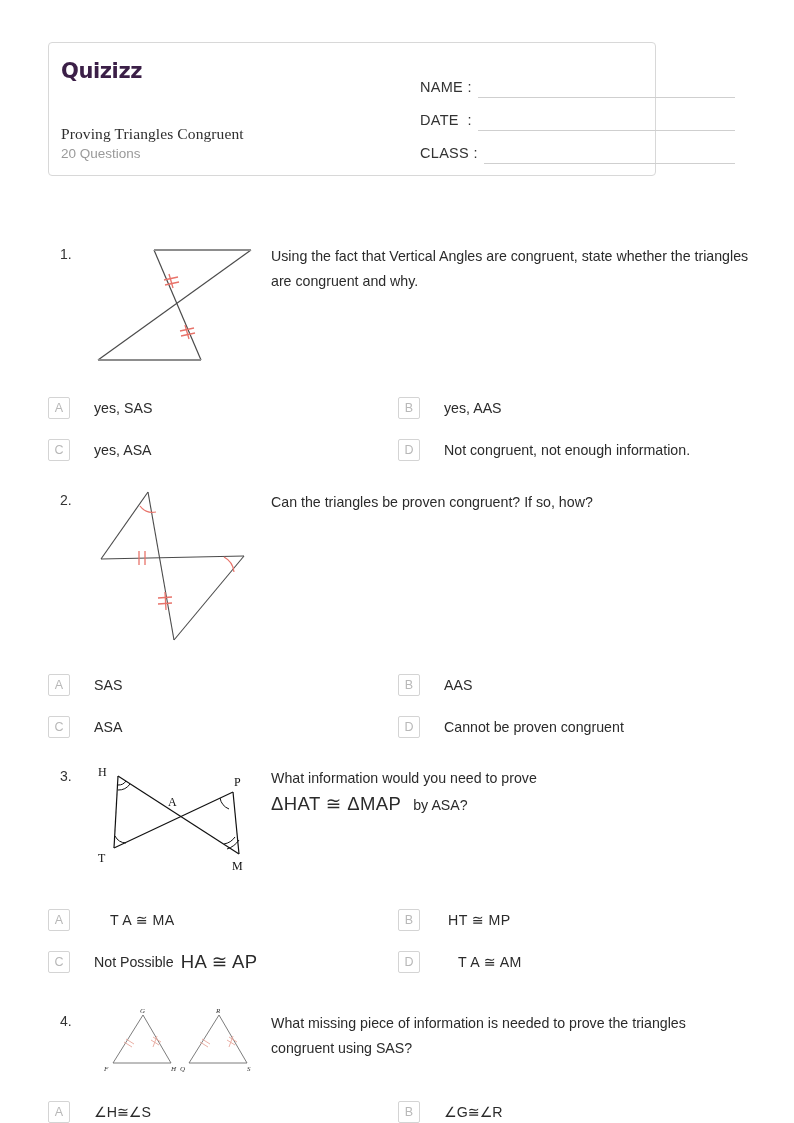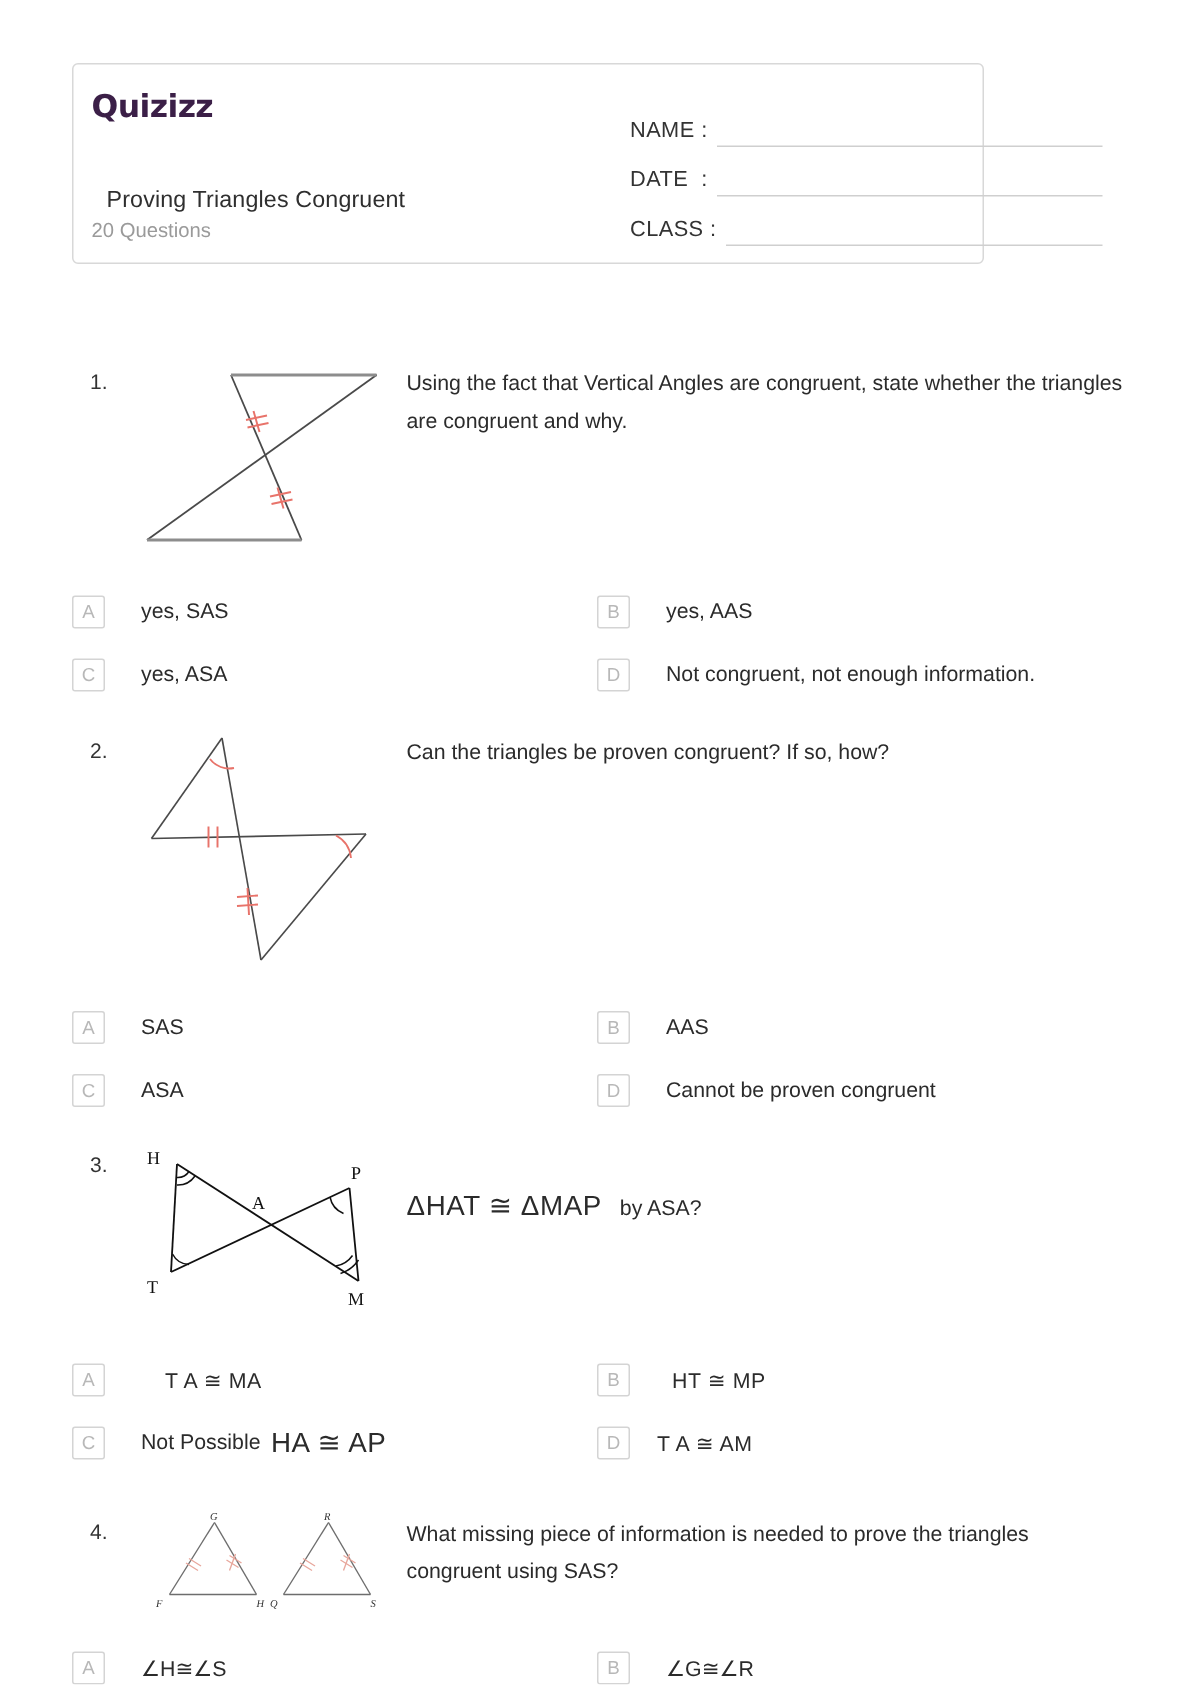--- a/index.html
+++ b/index.html
@@ -28,24 +28,25 @@
     position: absolute;
     left: 12px; top: 16px;
     font-size: 21px;
     font-weight: bold;
     letter-spacing: -0.4px;
     color: #3b1f47;
     font-family: "DejaVu Sans", sans-serif;
   }
   .worksheet-title {
     position: absolute;
-    left: 22px; top: 82px;
+    left: 12px; top: 82px;
     font-size: 15.5px;
     color: #2f2f2f;
     letter-spacing: 0.1px;
+    font-family: Liberation Serif, serif;
   }
   .worksheet-sub {
     position: absolute;
     left: 12px; top: 103px;
     font-size: 13.5px;
     color: #9a9a9a;
   }
   .fields {
     position: absolute;
     left: 371px; top: 22px;
@@ -272,21 +273,21 @@
       <g font-family="Liberation Serif, serif" font-size="12" fill="#111">
         <text x="2" y="12">H</text>
         <text x="138" y="22">P</text>
         <text x="72" y="42">A</text>
         <text x="2" y="98">T</text>
         <text x="136" y="106">M</text>
       </g>
     </svg>
   </div>
   <div class="q-text">
-    <br>
+    <span>What information would you need to prove</span><br>
     <span class="mathx">ΔHAT  ≅  ΔMAP</span>
     <span style="padding-left:8px;">by ASA?</span>
   </div>
 </div>
 
 <div class="options" style="top:908px;">
   <div class="opt col-a row-1">
     <span class="opt-letter">A</span>
     <span class="opt-text mathx" style="margin-left:40px;text-align:right;">T A ≅ MA</span>
   </div>
@@ -294,21 +295,21 @@
     <span class="opt-letter">B</span>
     <span class="opt-text mathx" style="margin-left:28px;">HT  ≅  MP</span>
   </div>
   <div class="opt col-a row-2">
     <span class="opt-letter">C</span>
     <span class="opt-text">Not Possible</span>
     <span class="mathx" style="margin-left:7px;">HA ≅ AP</span>
   </div>
   <div class="opt col-b row-2">
     <span class="opt-letter">D</span>
-    <span class="opt-text mathx" style="margin-left:18px;">T A ≅ AM</span>
+    <span class="opt-text mathx" style="margin-left:38px;">T A ≅ AM</span>
   </div>
 </div>
 
 <div class="question" style="top:1013px;">
   <div class="q-num">4.</div>
   <div class="q-figure" style="left:55px; top:-6px;">
     <svg width="152" height="72" viewBox="0 0 152 72">
       <g stroke="#6d6d6d" stroke-width="0.9" fill="none">
         <line x1="40" y1="8" x2="10" y2="56"></line>
         <line x1="40" y1="8" x2="68" y2="56"></line>

